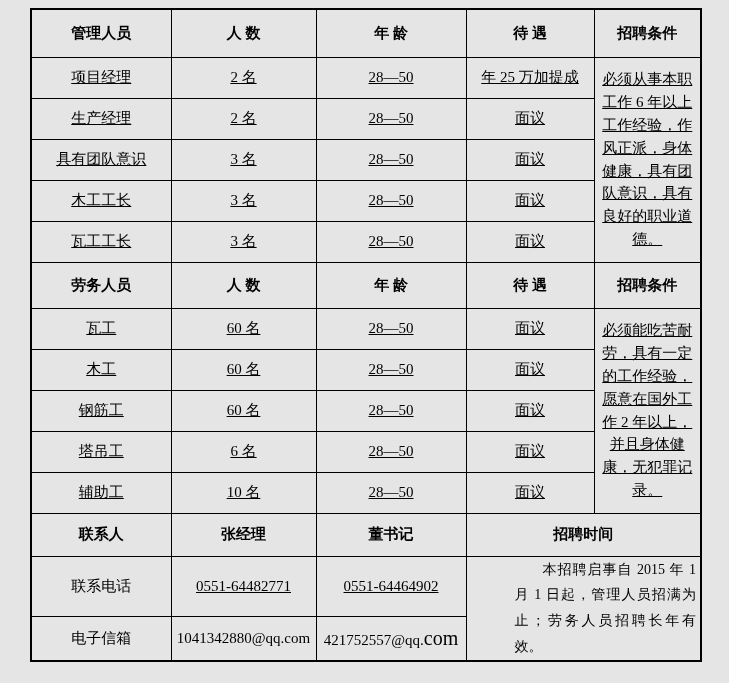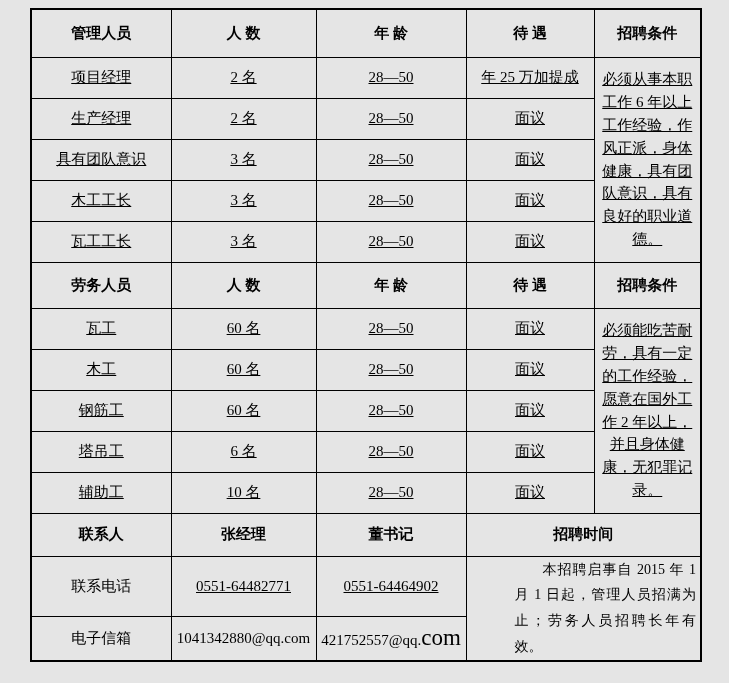--- a/index.html
+++ b/index.html
@@ -53,21 +53,21 @@
     line-height: 1.52;
   }
   td.phone {
     font-size: 17px;
     text-decoration: underline;
   }
   td.email {
     font-size: 13px;
   }
   .email-big {
-    font-size: 23px;
+    font-size: 20px;
   }
   td.notice-cell {
     vertical-align: top;
     padding: 4px 8px;
   }
   .notice-text {
     text-align: justify;
     text-indent: 2em;
     font-size: 14px;
     line-height: 1.85;

